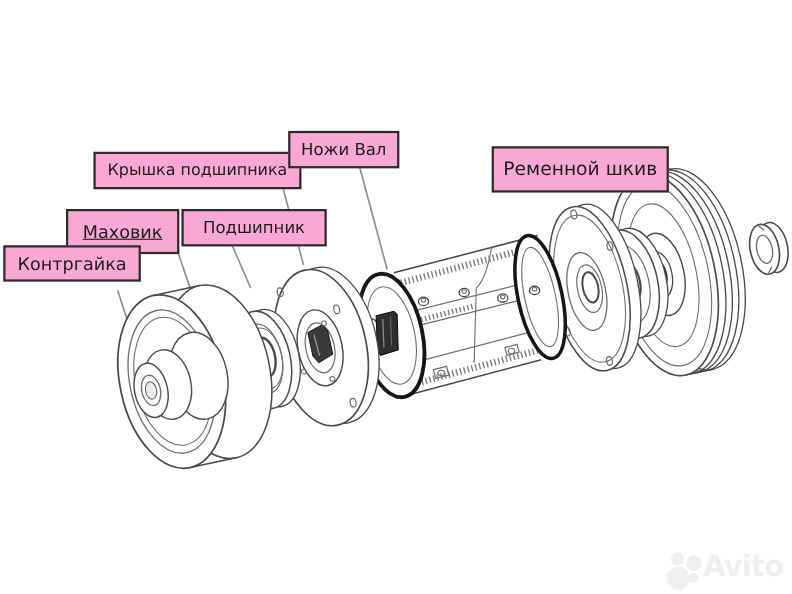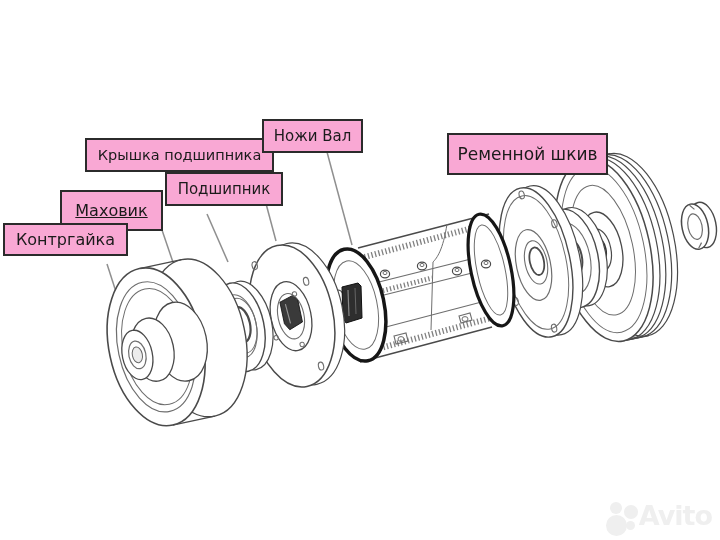--- a/index.html
+++ b/index.html
@@ -167,21 +167,21 @@
       <ellipse class="lnw" stroke-width="1.3" cx="136" cy="350" rx="15" ry="25"></ellipse>
       <ellipse class="lt" stroke-width="1.2" cx="136" cy="350" rx="8.5" ry="14"></ellipse>
       <ellipse cx="136" cy="350" rx="5" ry="8" fill="#ececec" stroke="#666" stroke-width="1"></ellipse>
     </g>
   </svg>
 
   <div class="label-box" style="left:85px;top:138px;width:189px;height:34px;font-size:14.5px;">
     <span>Крышка подшипника</span>
   </div>
 
-  <div class="label-box" style="left:165px;top:172px;width:118px;height:34px;font-size:15px;text-align:center;">
+  <div class="label-box" style="left:165px;top:190px;width:132px;height:34px;font-size:15px;text-align:center;">
     <span>Подшипник</span>
   </div>
 
   <div class="label-box" style="left:262px;top:119px;width:101px;height:34px;font-size:15px;">
     <span>Ножи Вал</span>
   </div>
 
   <div class="label-box" style="left:447px;top:108px;width:161px;height:42px;font-size:17px;margin-top:25px;">
     <span>Ременной шкив</span>
   </div>

